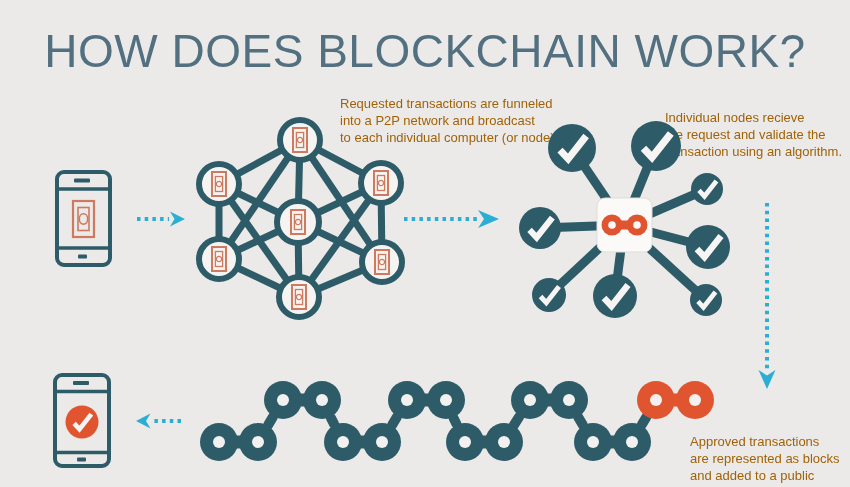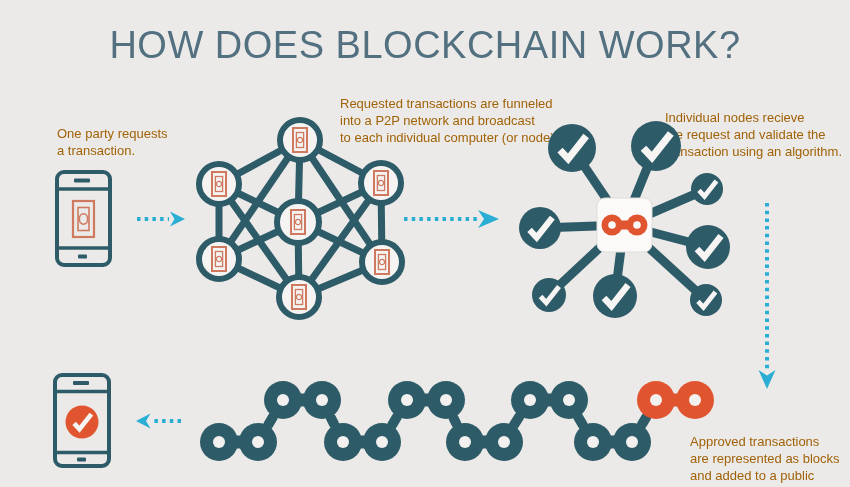--- a/index.html
+++ b/index.html
@@ -3,21 +3,21 @@
 <meta charset="utf-8">
 <style>
   html,body { margin:0; padding:0; background:#d8d6d4; }
   .canvas {
     position:relative; width:850px; height:487px; margin:0 auto;
     background:#ebeae8; overflow:hidden;
     font-family:"Liberation Sans", sans-serif;
   }
   .title {
     position:absolute; top:24px; left:0; right:0;
-    text-align:center; font-size:38px; font-weight:400;
+    text-align:center; font-size:46px; font-weight:400;
     color:#527080; letter-spacing:0.5px;
   }
   .caption {
     position:absolute; font-size:13px; line-height:1.32;
     color:#a16207; white-space:pre-line;
   }
   .cap-request   { left:57px;  top:125px; }
   .cap-broadcast { left:340px; top:95px;  }
   .cap-validate  { left:665px; top:109px; }
   .cap-complete  { left:56px;  top:317px; }
@@ -25,22 +25,20 @@
   svg.art { position:absolute; left:0; top:0; }
   .hole { fill:#f3f1ef; }
 </style>
 </head>
 <body>
 
 <div class="canvas">
 
   <div class="title">HOW DOES BLOCKCHAIN WORK?</div>
 
-  <div class="caption cap-request">One party requests
-a transaction.</div>
   <div class="caption cap-broadcast">Requested transactions are funneled
 into a P2P network and broadcast
 to each individual computer (or node).</div>
   <div class="caption cap-validate">Individual nodes recieve
 the request and validate the
 transaction using an algorithm.</div>
   <div class="caption cap-approve">Approved transactions
 are represented as blocks
 and added to a public ledger.</div>
 

